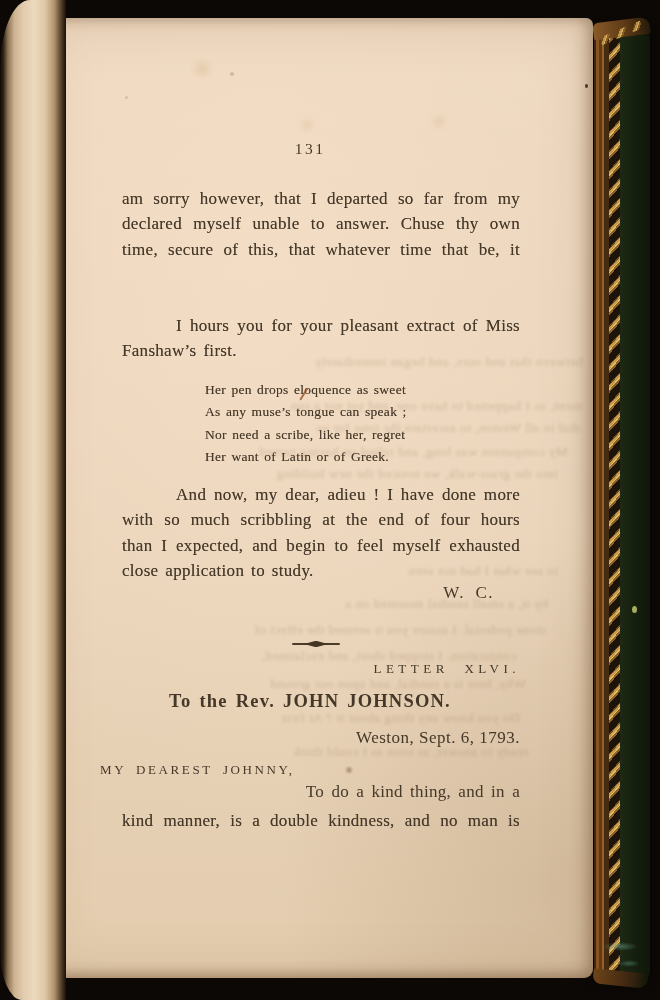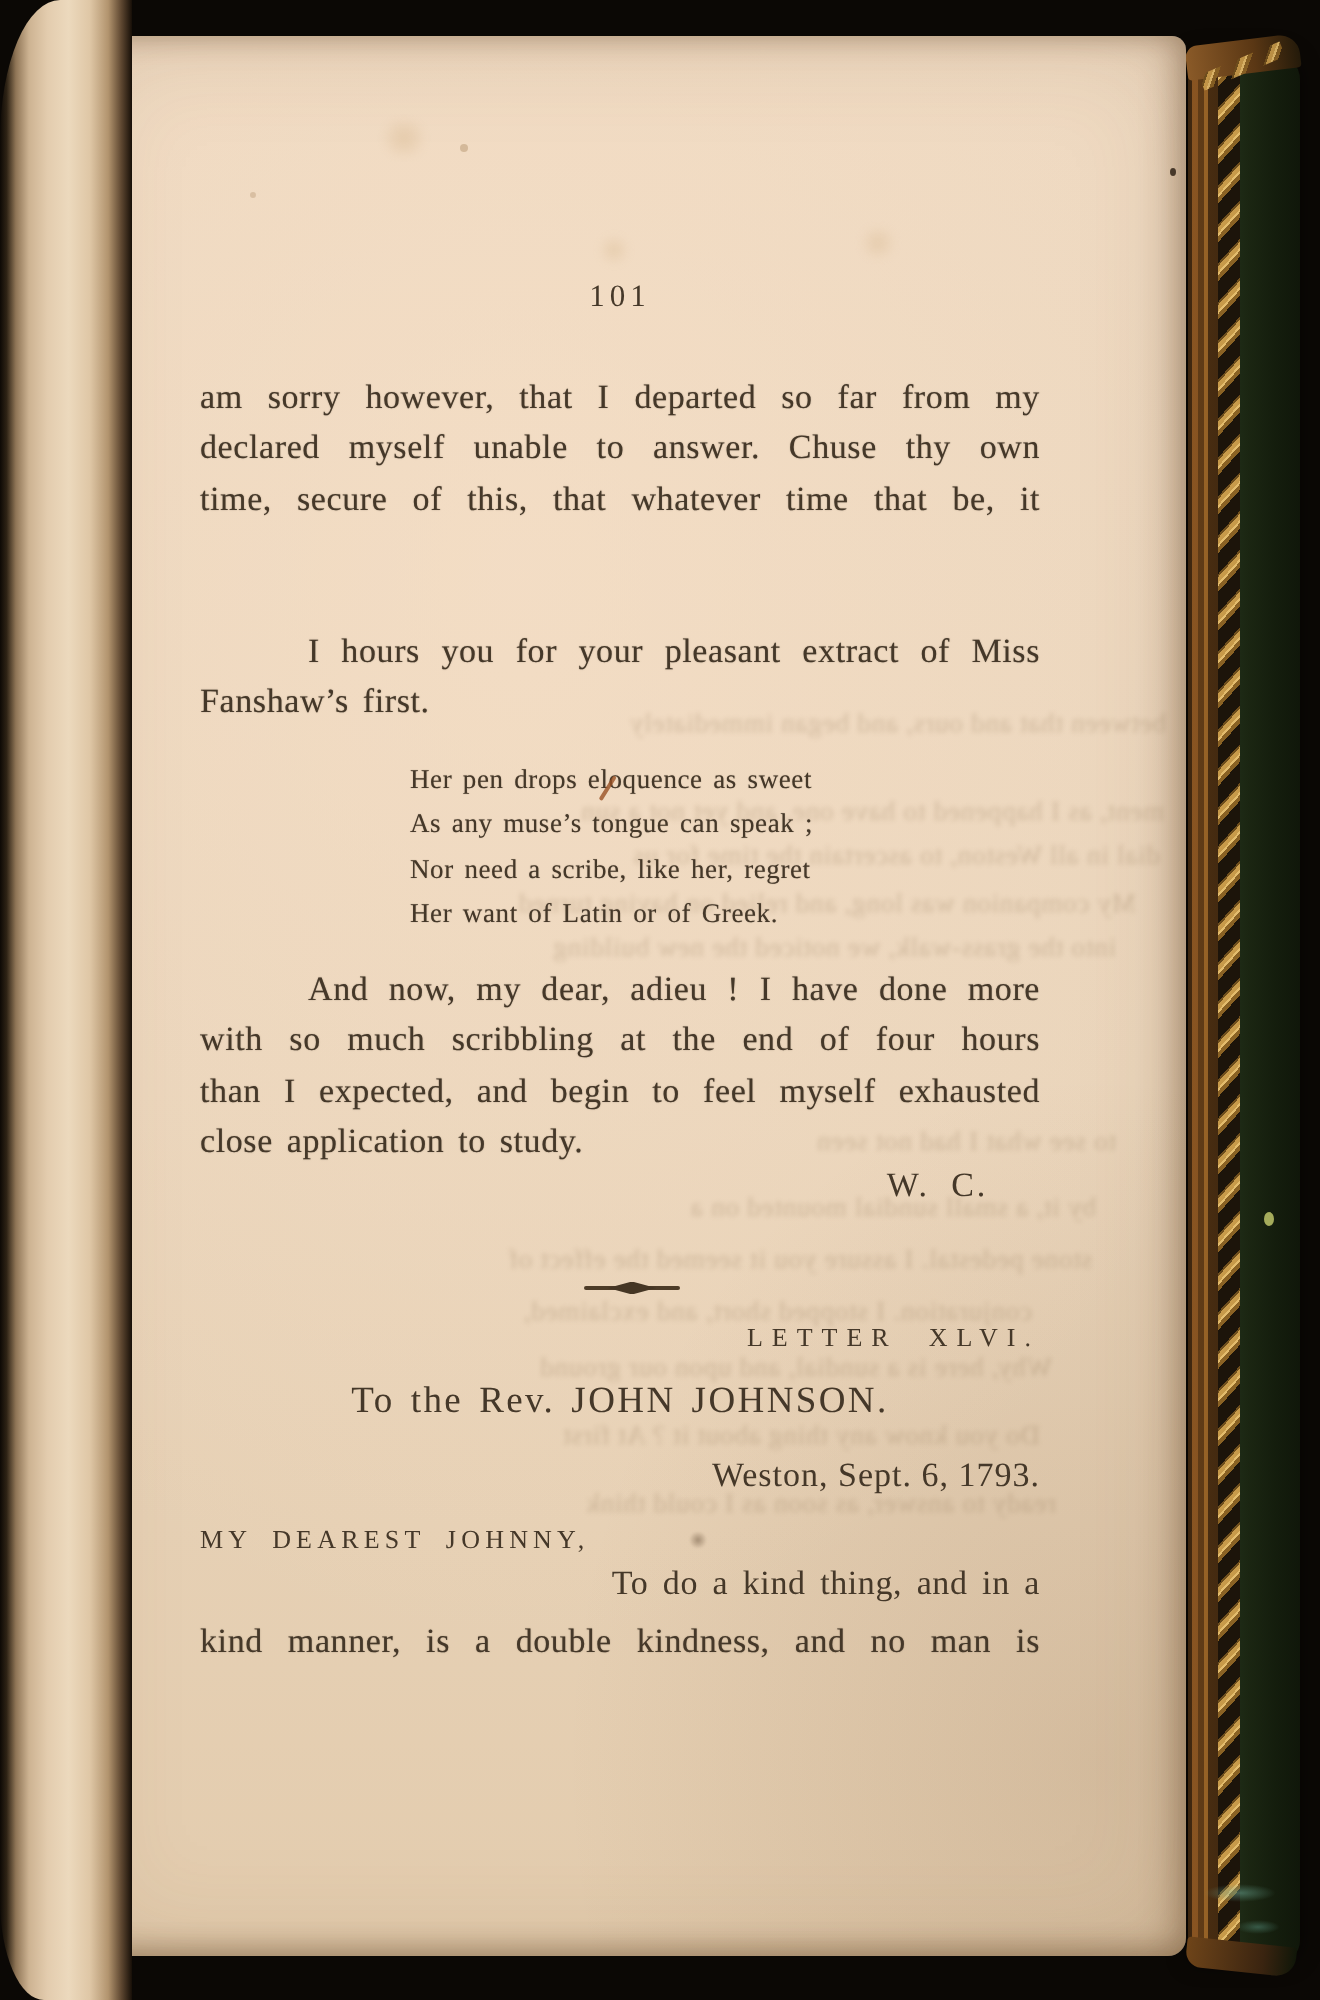--- a/index.html
+++ b/index.html
@@ -33,40 +33,40 @@
       inset 5px 0 12px rgba(90,60,30,.12),
       inset 0 -5px 12px rgba(90,60,30,.18);
     color:#453829;
   }
   .page *{position:absolute;}
 
   
   .tcol{left:62px;width:420px;}
   .line{position:relative;display:block;line-height:25.4px;font-size:17px;
         letter-spacing:.3px;word-spacing:.14em;white-space:nowrap;
-        text-shadow:0 0 .6px rgba(69,56,41,.55);}
+        text-shadow:0 0 .6px rgba(69,56,41,.55);margin-left:22px;}
   .just{white-space:normal;text-align:justify;text-align-last:justify;}
   .ind{padding-left:54px;}
   .pageno{top:122px;text-align:center;font-size:15.5px;letter-spacing:2.5px;}
   .p1{top:168px;}
   .p2{top:295px;}
   .verse{left:167px;top:361px;width:280px;}
   .verse .vline{position:relative;display:block;line-height:22.4px;font-size:13.5px;
         letter-spacing:.3px;word-spacing:.12em;white-space:nowrap;
         text-shadow:0 0 .5px rgba(69,56,41,.5);}
   .p3{top:464px;}
   .sig{top:565px;text-align:right;padding-right:26px;box-sizing:border-box;
        font-size:17px;letter-spacing:1.4px;word-spacing:.3em;}
   .divider{top:621px;height:10px;display:flex;align-items:center;justify-content:center;}
   .divider span{position:relative;display:block;}
   .divider .bar{width:48px;height:1.7px;background:#4d3c28;border-radius:1px;}
   .divider .diamond{width:24px;height:6.5px;margin-left:-36px;background:#453624;
        clip-path:polygon(0 50%,50% 0,100% 50%,50% 100%);}
   .heading{top:643px;text-align:right;font-size:13px;letter-spacing:4.5px;word-spacing:.6em;}
-  .recipient{top:673px;text-align:center;font-size:18.5px;letter-spacing:1.2px;word-spacing:.12em;}
+  .recipient{top:673px;text-align:center;font-size:18.5px;letter-spacing:1.2px;word-spacing:.12em;font-weight:bold;}
   .dateline{top:710px;text-align:right;font-size:17px;letter-spacing:.5px;}
   .salutation{top:744px;font-size:13px;letter-spacing:2.6px;word-spacing:.35em;}
   .bodyline1{top:764px;text-align:right;font-size:17px;letter-spacing:.3px;word-spacing:.16em;}
   .bodyline2{top:790px;}
 
   
   .st{color:#8d7251;font-size:13.5px;white-space:nowrap;overflow:hidden;
       transform:scaleX(-1);filter:blur(1.4px);opacity:.30;letter-spacing:.4px;}
   .st0{left:250px;top:336px;width:295px;}
   .st1{left:244px;top:380px;width:300px;}
@@ -144,21 +144,21 @@
     <div class="st st3">My companion was long, and relied on having turned</div>
     <div class="st st4">into the grass-walk, we noticed the new building</div>
     <div class="st st5">to see what I had not seen</div>
     <div class="st st6">by it, a small sundial mounted on a</div>
     <div class="st st7">stone pedestal.  I assure you it seemed the effect of</div>
     <div class="st st8">conjuration.  I stopped short, and exclaimed,</div>
     <div class="st st9">Why, here is a sundial, and upon our ground</div>
     <div class="st st10">Do you know any thing about it ?   At first</div>
     <div class="st st11">ready to answer, as soon as I could think</div>
 
-    <div class="tcol pageno">101</div>
+    <div class="tcol pageno">131</div>
 
     <div class="tcol p1">
       <span class="line just">am sorry however, that I departed so far from my</span>
       <span class="line just">declared myself unable to answer.   Chuse thy own</span>
       <span class="line just">time, secure of this, that whatever time that be,  it</span>
     </div>
 
     <div class="tcol p2">
       <span class="line just ind">I hours you for your pleasant extract of Miss</span>
       <span class="line">Fanshaw’s first.</span>

